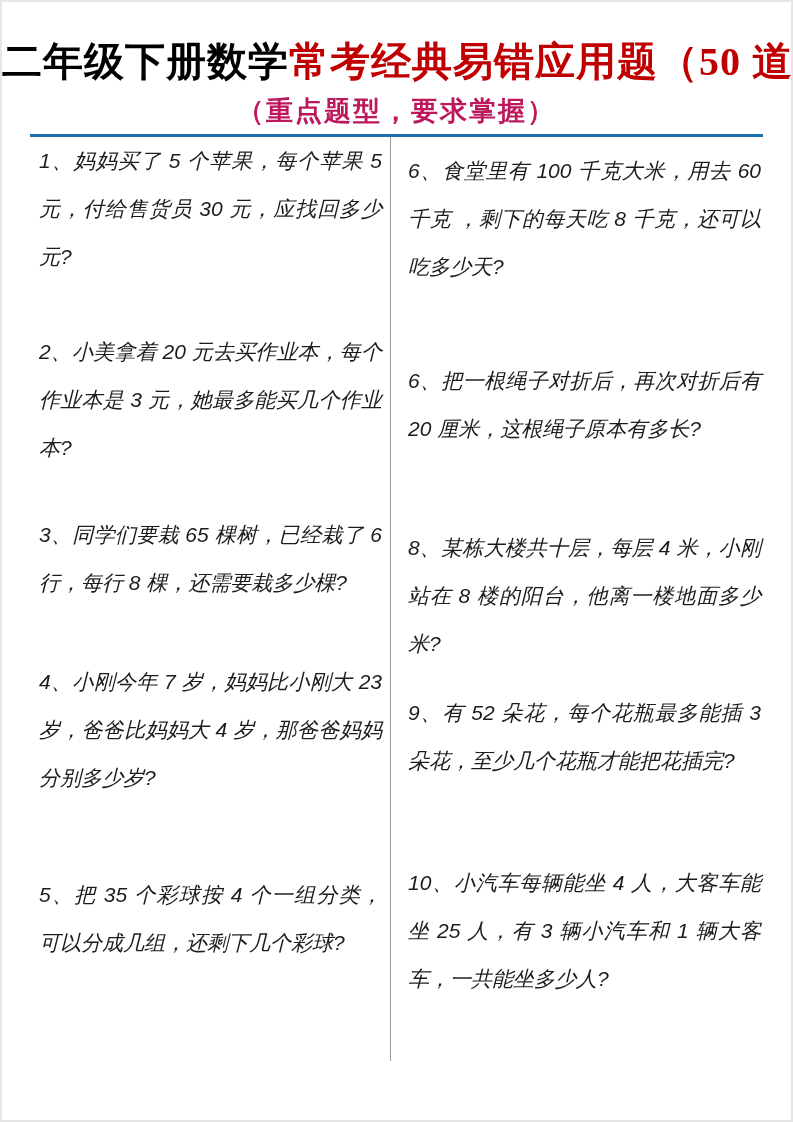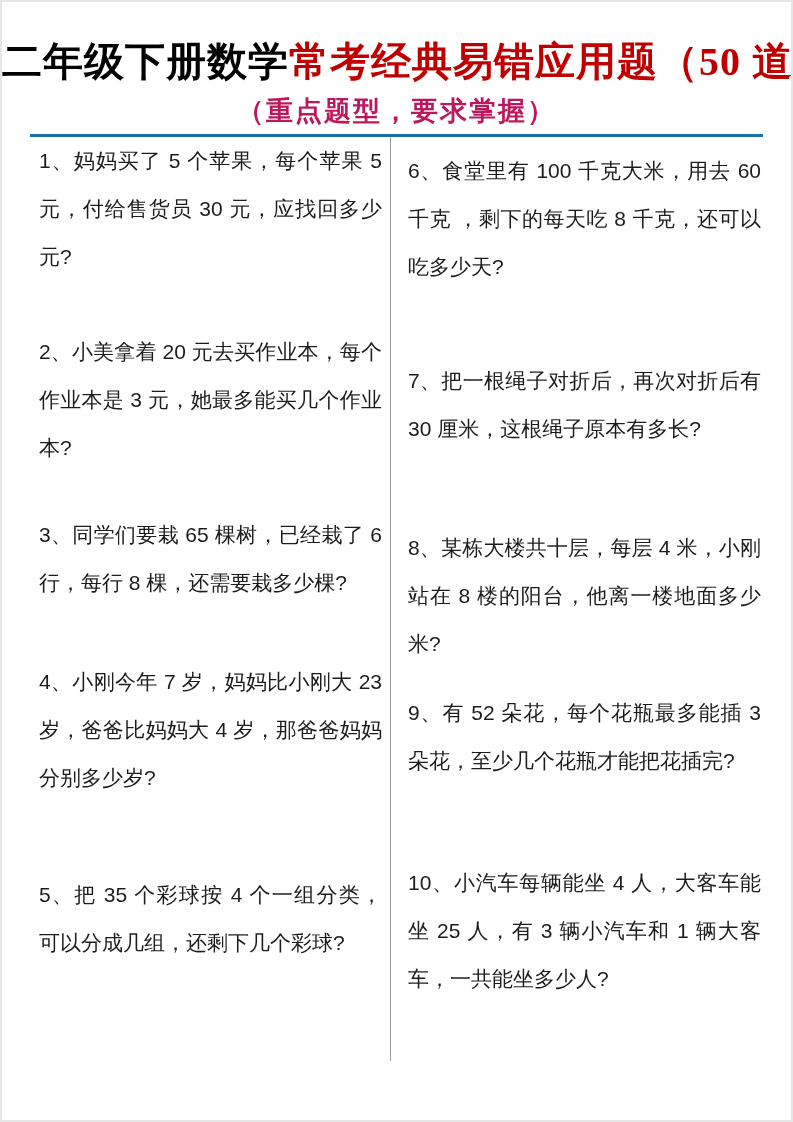--- a/index.html
+++ b/index.html
@@ -59,20 +59,21 @@
   .col-right {
     flex: 1;
     padding: 0 2px 0 17px;
   }
   .problem {
     font-size: 21px;
     line-height: 48px;
     color: #1c1c1c;
     text-align: justify;
     text-justify: inter-character;
+    font-style: italic;
   }
   
   .col-left  .problem:nth-child(1) { margin-top: 0; }
   .col-left  .problem:nth-child(2) { margin-top: 47px; }
   .col-left  .problem:nth-child(3) { margin-top: 39px; }
   .col-left  .problem:nth-child(4) { margin-top: 51px; }
   .col-left  .problem:nth-child(5) { margin-top: 69px; }
   .col-right .problem:nth-child(1) { margin-top: 10px; }
   .col-right .problem:nth-child(2) { margin-top: 66px; }
   .col-right .problem:nth-child(3) { margin-top: 71px; }
@@ -95,21 +96,21 @@
     <div class="col col-left">
       <div class="problem">1、妈妈买了 5 个苹果，每个苹果 5 元，付给售货员 30 元，应找回多少元?</div>
       <div class="problem">2、小美拿着 20 元去买作业本，每个作业本是 3 元，她最多能买几个作业本?</div>
       <div class="problem">3、同学们要栽 65 棵树，已经栽了 6 行，每行 8 棵，还需要栽多少棵?</div>
       <div class="problem">4、小刚今年 7 岁，妈妈比小刚大 23 岁，爸爸比妈妈大 4 岁，那爸爸妈妈分别多少岁?</div>
       <div class="problem">5、把 35 个彩球按 4 个一组分类，可以分成几组，还剩下几个彩球?</div>
     </div>
 
     <div class="col col-right">
       <div class="problem">6、食堂里有 100 千克大米，用去 60 千克 ，剩下的每天吃 8 千克，还可以吃多少天?</div>
-      <div class="problem">7、把一根绳子对折后，再次对折后有 30 厘米，这根绳子原本有多长?</div>
+      <div class="problem">6、把一根绳子对折后，再次对折后有 20 厘米，这根绳子原本有多长?</div>
       <div class="problem">8、某栋大楼共十层，每层 4 米，小刚站在 8 楼的阳台，他离一楼地面多少米?</div>
       <div class="problem">9、有 52 朵花，每个花瓶最多能插 3 朵花，至少几个花瓶才能把花插完?</div>
       <div class="problem">10、小汽车每辆能坐 4 人，大客车能坐 25 人，有 3 辆小汽车和 1 辆大客车，一共能坐多少人?</div>
     </div>
 
   </div>
 
 </div>
 
 </body></html>

